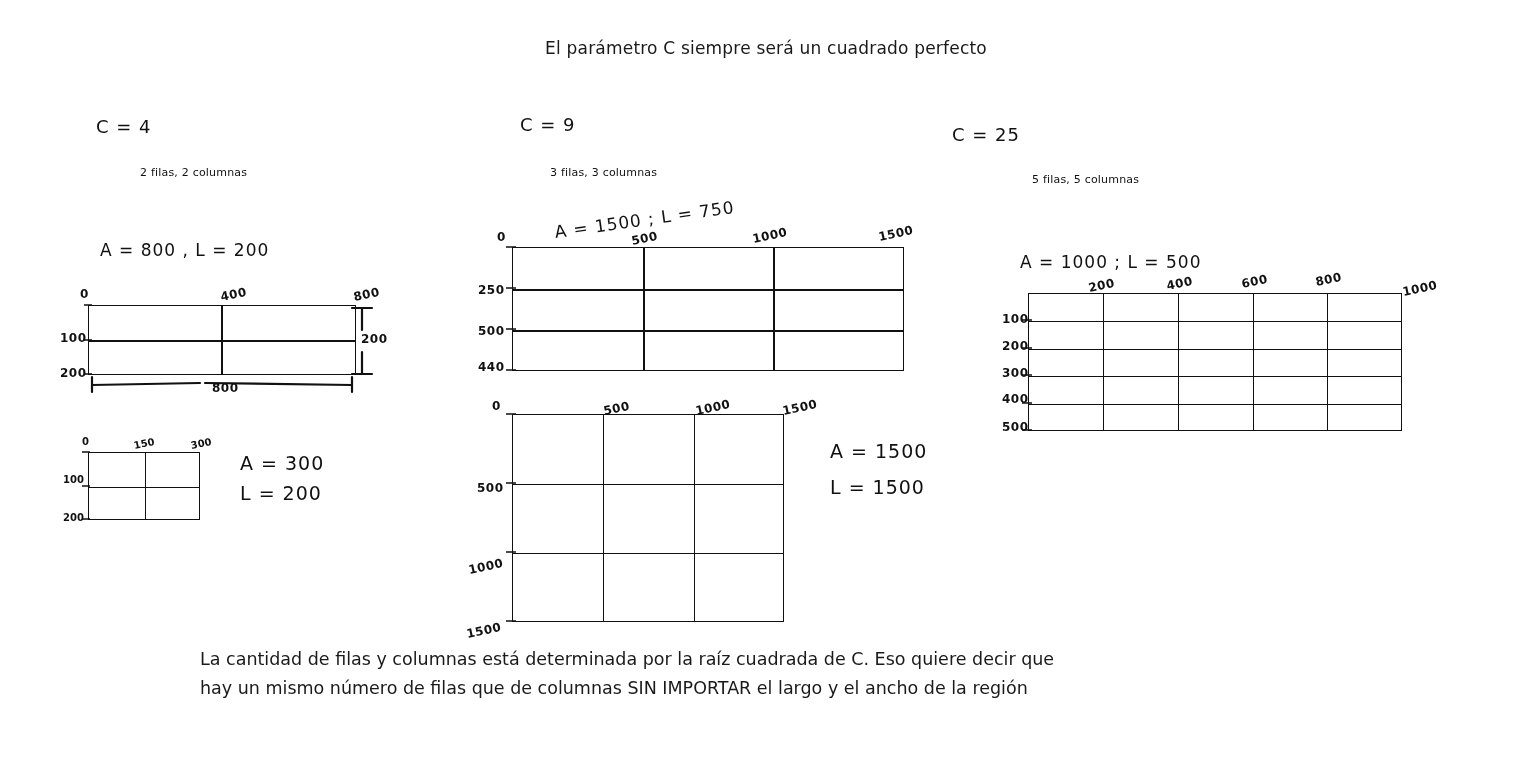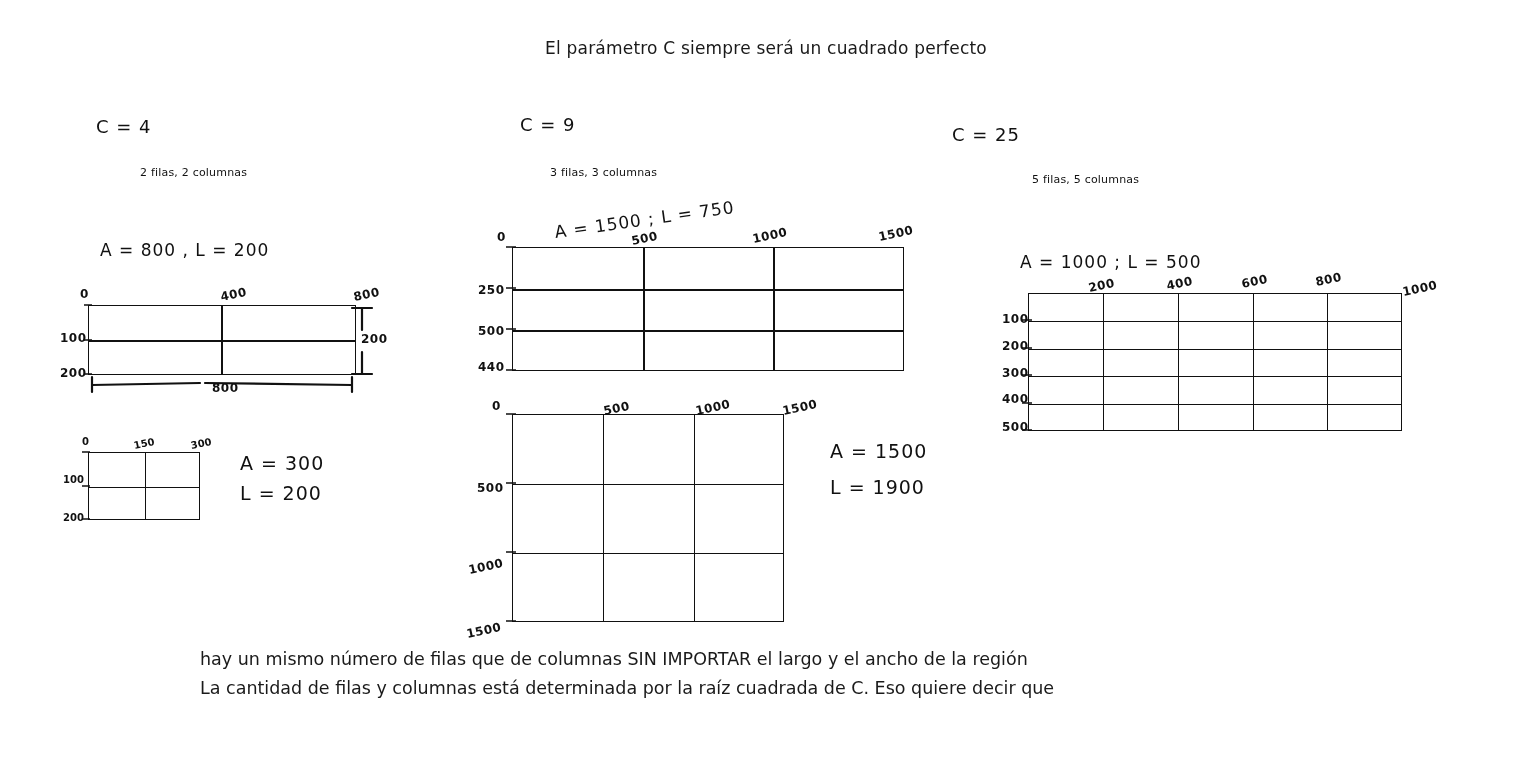--- a/index.html
+++ b/index.html
@@ -147,21 +147,21 @@
   <div class="hline" style="top:138px;"></div>
 </div>
 <div class="abs tick" style="left:492px; top:399px;">0</div>
 <div class="abs tick rot-n" style="left:605px; top:404px;">500</div>
 <div class="abs tick rot-n" style="left:697px; top:404px;">1000</div>
 <div class="abs tick rot-n" style="left:784px; top:404px;">1500</div>
 <div class="abs tick" style="left:477px; top:481px;">500</div>
 <div class="abs tick rot-n" style="left:470px; top:563px;">1000</div>
 <div class="abs tick rot-n" style="left:468px; top:627px;">1500</div>
 <div class="abs big-eq" style="left:830px; top:440px;">A = 1500</div>
-<div class="abs big-eq" style="left:830px; top:476px;">L = 1900</div>
+<div class="abs big-eq" style="left:830px; top:476px;">L = 1500</div>
 
 <div class="abs c-label" style="left:952px; top:124px;">C = 25</div>
 <div class="abs sub-label" style="left:1032px; top:173px;">5 filas, 5 columnas</div>
 
 <div class="abs al-label" style="left:1020px; top:252px;">A = 1000 ;  L = 500</div>
 
 <div class="grid thin" style="left:1028px; top:293px; width:374px; height:138px;">
   <div class="vline" style="left:74px;"></div>
   <div class="vline" style="left:149px;"></div>
   <div class="vline" style="left:224px;"></div>
@@ -193,15 +193,15 @@
   <path d="M506,247 L516,247 M506,288 L516,288 M506,329 L516,329 M506,370 L516,370" stroke="#111" stroke-width="1.6" fill="none"></path>
 
   <path d="M506,414 L516,414 M506,483 L516,483 M506,552 L516,552 M506,621 L516,621" stroke="#111" stroke-width="1.6" fill="none"></path>
 
   <path d="M1022,320 L1032,320 M1022,348 L1032,348 M1022,375 L1032,375 M1022,403 L1032,403 M1022,430 L1032,430" stroke="#111" stroke-width="1.4" fill="none"></path>
 
   <path d="M82,452 L90,452 M82,486 L90,486 M82,519 L90,519" stroke="#111" stroke-width="1.3" fill="none"></path>
 </svg>
 
 <div class="abs footer">
+  <div>La cantidad de filas y columnas está determinada por la raíz cuadrada de C. Eso quiere decir que</div>
   <div>hay un mismo número de filas que de columnas SIN IMPORTAR el largo y el ancho de la región</div>
-  <div>La cantidad de filas y columnas está determinada por la raíz cuadrada de C. Eso quiere decir que</div>
 </div>
 
 </body></html>

